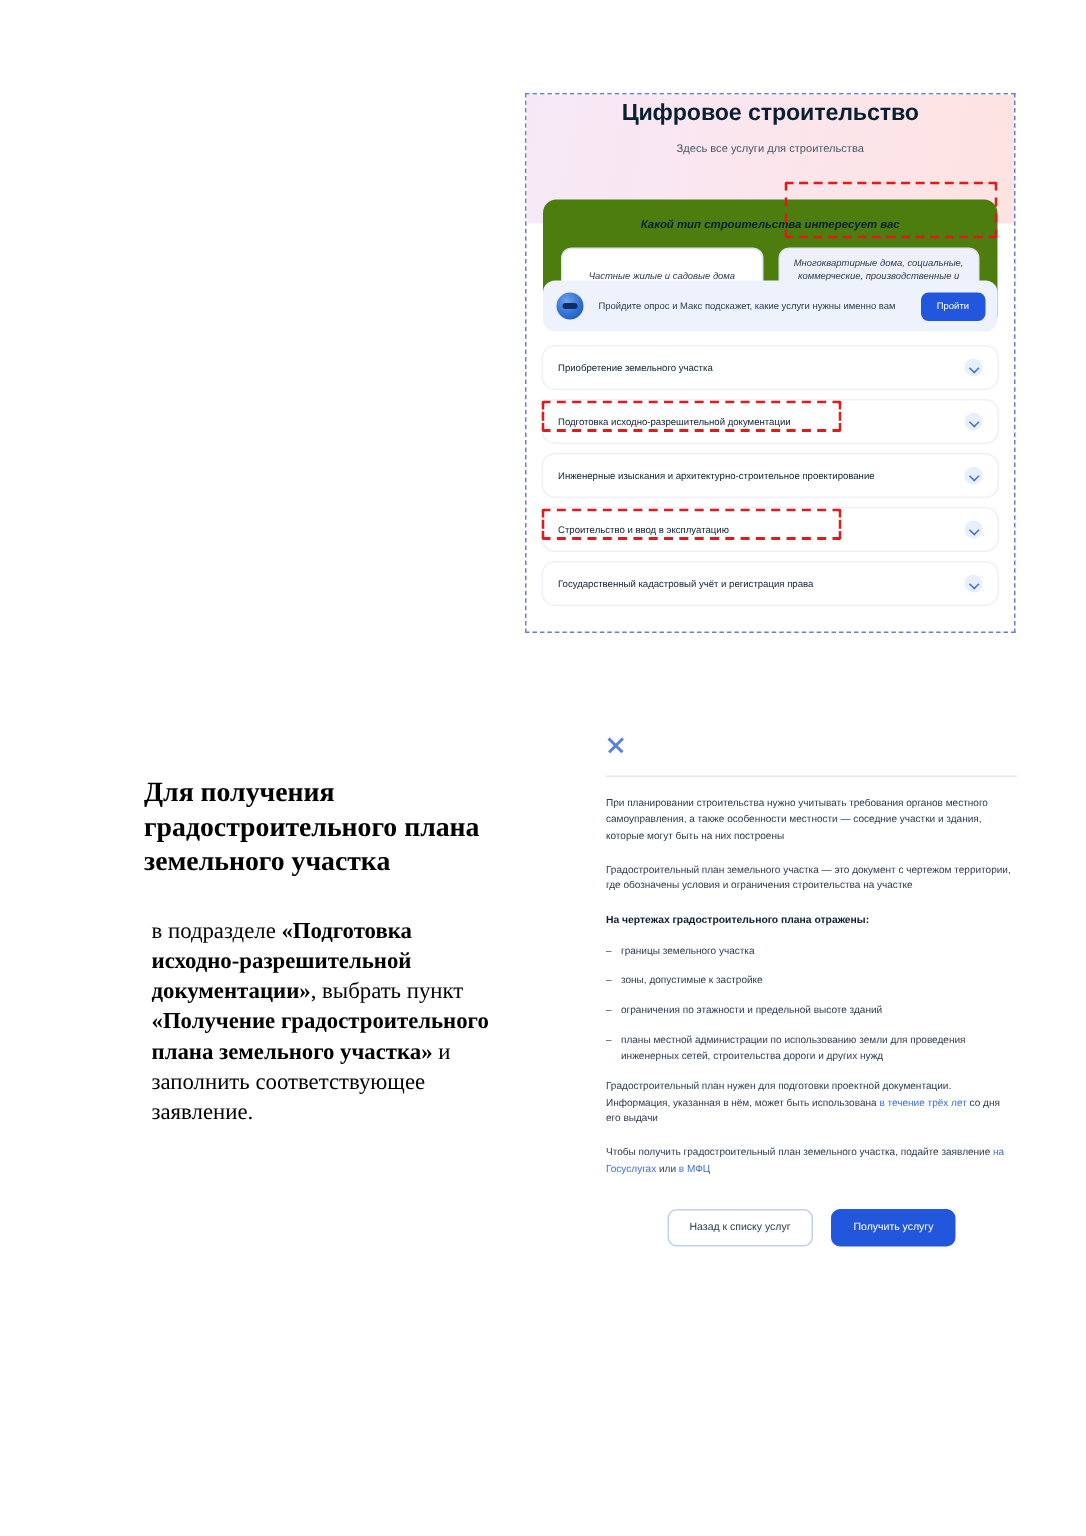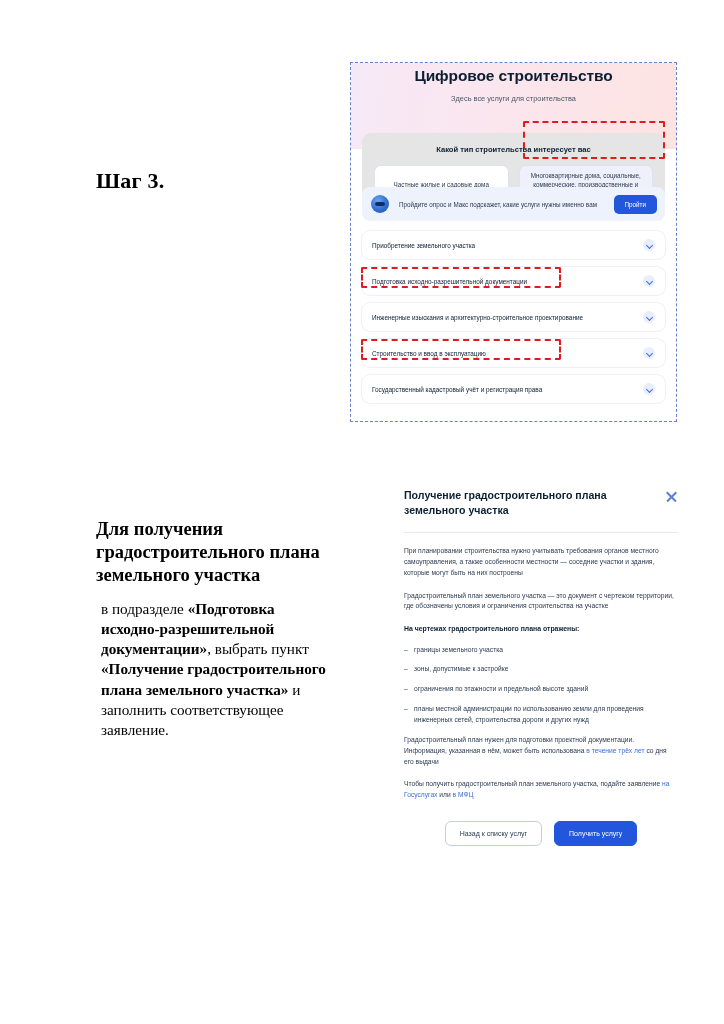--- a/index.html
+++ b/index.html
@@ -42,21 +42,21 @@
 
   #gpzu-block {
     left: 96px;
     top: 518px;
     width: 244px;
   }
   .gpzu-heading {
     font-size: 18.5px;
     font-weight: bold;
     line-height: 1.24;
-    margin: 0 0 12px 0;
+    margin: 0 0 24px 0;
   }
   .gpzu-body {
     font-size: 15.2px;
     line-height: 1.33;
     margin: 5px;
   }
   .gpzu-body b { font-weight: bold; }
 
   
   #screenshot-top {
@@ -88,24 +88,25 @@
   .dc-sub {
     font-size: 7.4px;
     color: #4a5568;
     margin-top: 9px;
   }
   .dc-card {
     position: absolute;
     left: 11px;
     right: 11px;
     top: 70px;
-    background: #e5e5e5;
+    background: #4d7c0f;
     border-radius: 9px;
     padding: 12px 12px 14px 12px;
     box-sizing: border-box;
+    font-style: italic;
   }
   .dc-q {
     text-align: center;
     font-size: 7.6px;
     font-weight: bold;
     color: #0b1f33;
     margin-bottom: 11px;
   }
   .dc-opts {
     display: flex;
@@ -311,21 +312,20 @@
   .md-btn.primary {
     background: #2256dc;
     border: 1px solid #2256dc;
     color: #ffffff;
   }
 </style>
 </head>
 <body>
 
 <div class="doc-text" id="step-block">
-  <p class="step-heading">Шаг 3.</p>
 </div>
 
 <div class="doc-text" id="gpzu-block">
   <p class="gpzu-heading">Для получения градостроительного плана земельного участка</p>
   <p class="gpzu-body"><span>в подразделе </span><b>«Подготовка исходно-разрешительной документации»</b><span>, выбрать пункт </span><b>«Получение градостроительного плана земельного участка»</b><span> и заполнить соответствующее заявление.</span></p>
 </div>
 
 <div id="screenshot-top">
 
   <div class="dc-hero">
@@ -371,21 +371,20 @@
       <div class="chev"></div>
     </div>
   </div>
 
   <div class="hl-box" id="hl-acc1"></div>
   <div class="hl-box" id="hl-acc2"></div>
 </div>
 
 <div id="screenshot-modal">
   <div class="md-head">
-    <div class="md-title">Получение градостроительного плана земельного участка</div>
     <div class="md-close"></div>
   </div>
 
   <div class="md-rule"></div>
 
   <p class="md-p">При планировании строительства нужно учитывать требования органов местного самоуправления, а также особенности местности — соседние участки и здания, которые могут быть на них построены</p>
   <p class="md-p">Градостроительный план земельного участка — это документ с чертежом территории, где обозначены условия и ограничения строительства на участке</p>
 
   <p class="md-strong">На чертежах градостроительного плана отражены:</p>
   <p class="md-li">границы земельного участка</p>

